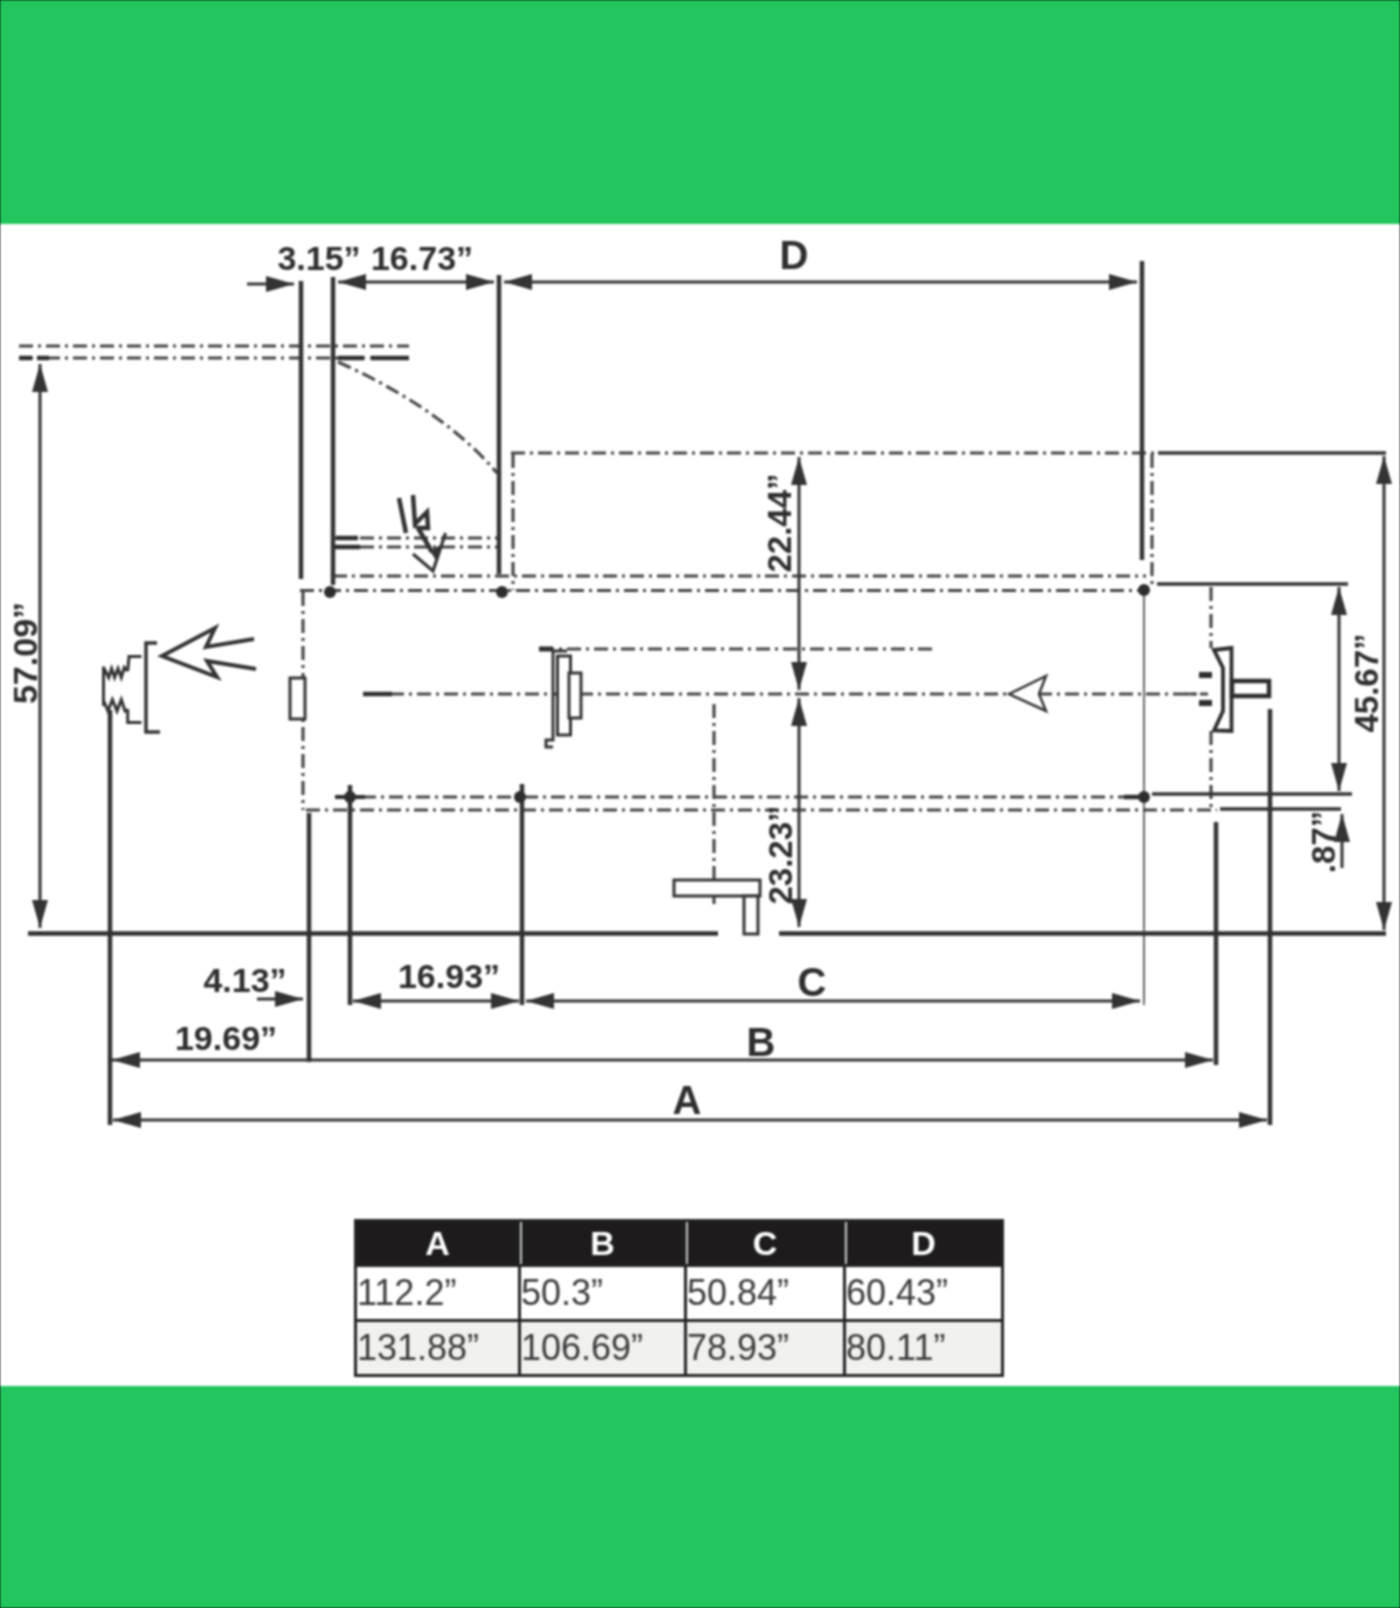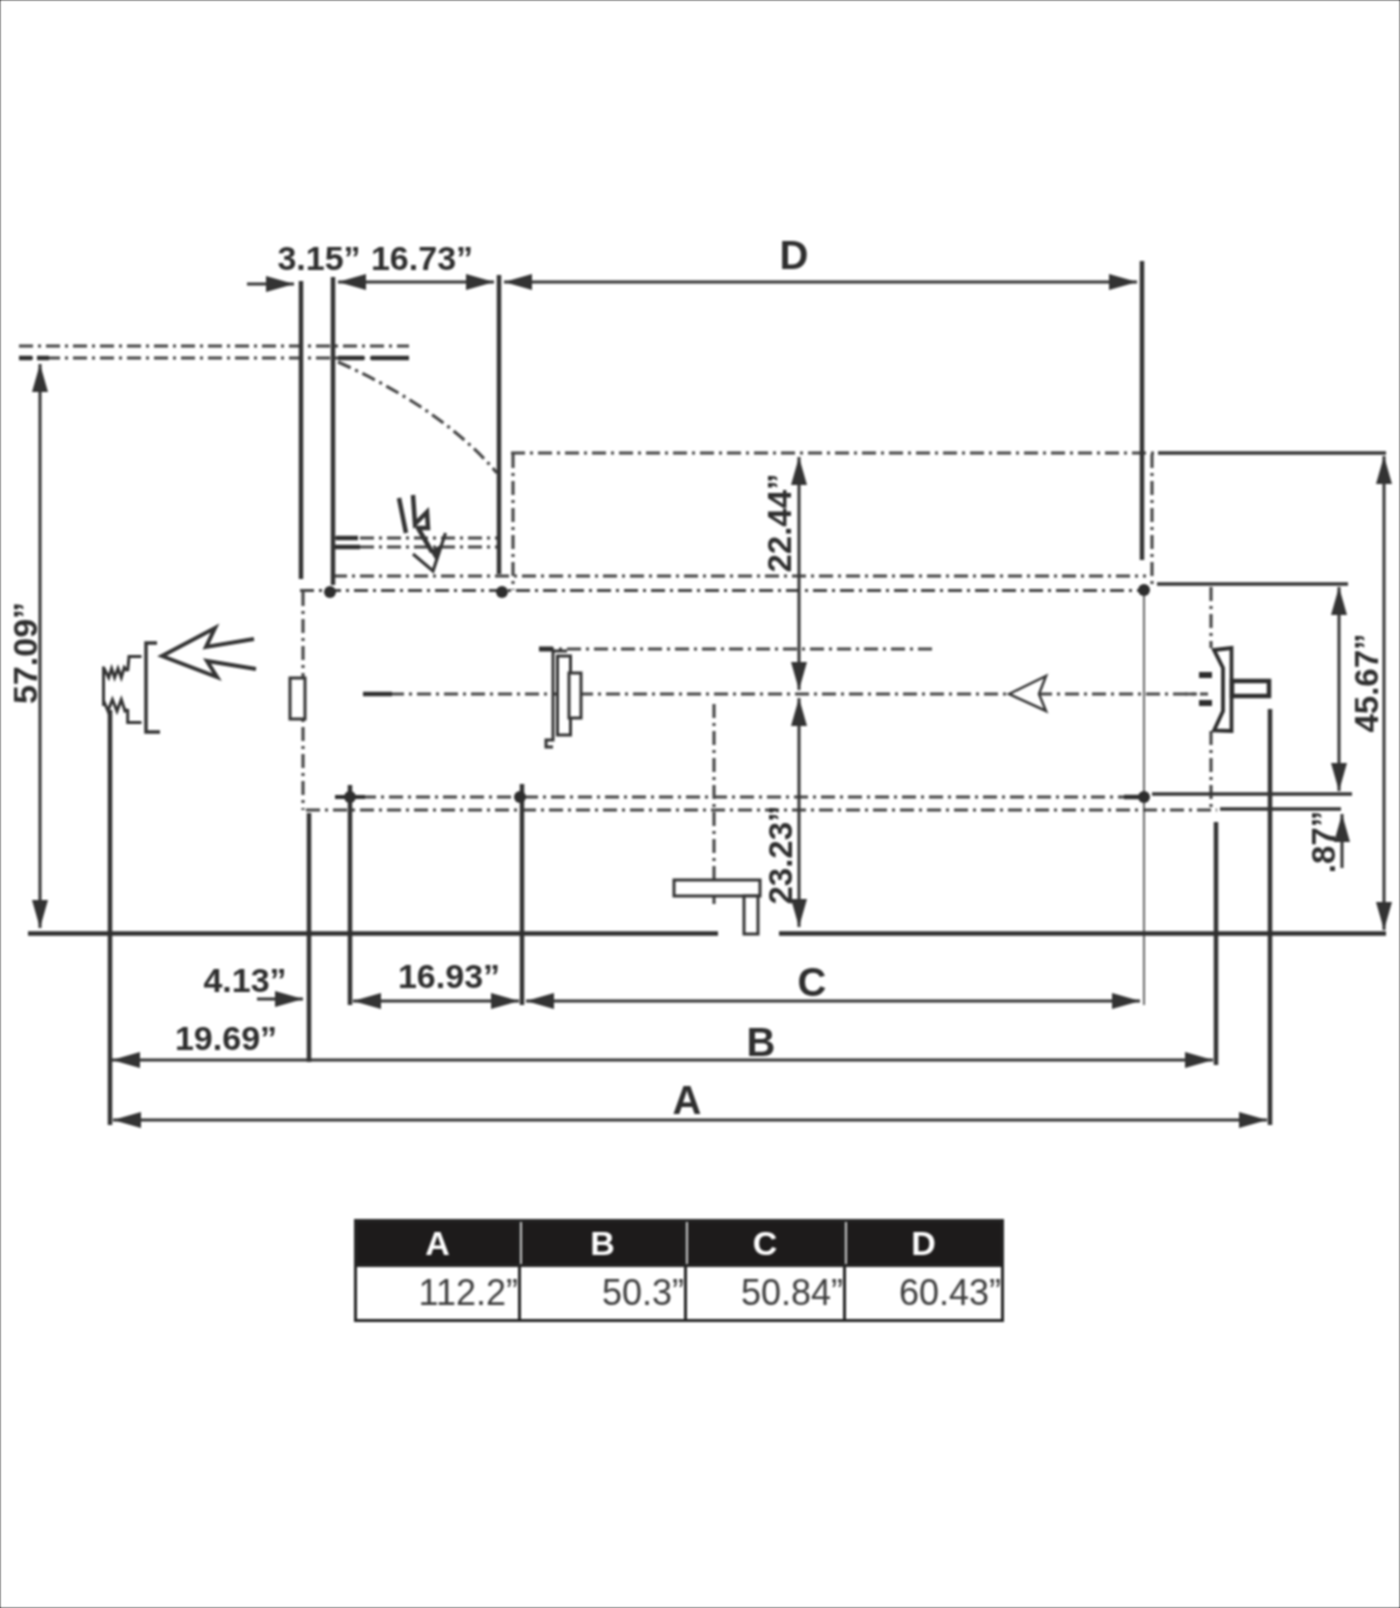--- a/index.html
+++ b/index.html
@@ -1,28 +1,28 @@
 <!DOCTYPE html>
 <html><head>
 <meta charset="utf-8">
 <style>
   html,body{margin:0;padding:0;background:#000;}
-  #stage{position:relative;width:1400px;height:1608px;background:#ffffff;overflow:hidden;filter:blur(0.8px);}
+  #stage{position:relative;width:1400px;height:1608px;background:#22c55e;overflow:hidden;filter:blur(0.8px);}
   #paper{position:absolute;left:0;top:224px;width:1400px;height:1162px;background:#ffffff;}
   svg text{font-family:"Liberation Sans",sans-serif;fill:#2e2e2e;font-weight:bold;}
   #caption{position:absolute;left:0px;top:1152px;width:1284px;text-align:center;
     font-family:"Liberation Sans",sans-serif;font-size:34px;letter-spacing:-0.45px;color:#464646;}
   #dimtable{position:absolute;left:354px;top:1219px;border-collapse:collapse;
     font-family:"Liberation Sans",sans-serif;table-layout:fixed;}
   #dimtable th{background:#1d1b1b;color:#ffffff;font-size:34px;font-weight:bold;
     border:3px solid #242424;height:42px;padding:0;position:relative;}
   #dimtable th+th:before{content:"";position:absolute;left:-1px;top:0;width:2px;height:100%;background:#cacaca;}
   #dimtable col.c1{width:164px;} #dimtable col.c2{width:166px;}
   #dimtable col.c3{width:159px;} #dimtable col.c4{width:158px;}
-  #dimtable td{font-size:36px;color:#3c3c3c;text-align:right;border:3px solid #242424;
+  #dimtable td{font-size:36px;color:#3c3c3c;text-align:left;border:3px solid #242424;
     height:52px;padding:0;}
   #dimtable tr.alt td{background:#f1f1ef;}
 </style>
 </head>
 <body>
 <div id="stage">
 
 <div id="paper"></div>
 <svg id="drawing" style="position:absolute;left:0;top:0;" width="1400" height="1608" viewBox="0 0 1400 1608">
 <defs>
@@ -231,15 +231,21 @@
           <th>B</th>
           <th>C</th>
           <th>D</th>
         </tr>
 <tr>
           <td>112.2”</td>
           <td>50.3”</td>
           <td>50.84”</td>
           <td>60.43”</td>
         </tr>
+<tr class="alt">
+          <td>131.88”</td>
+          <td>106.69”</td>
+          <td>78.93”</td>
+          <td>80.11”</td>
+        </tr>
 </tbody>
     </table>
 </div>
 
 </body></html>

